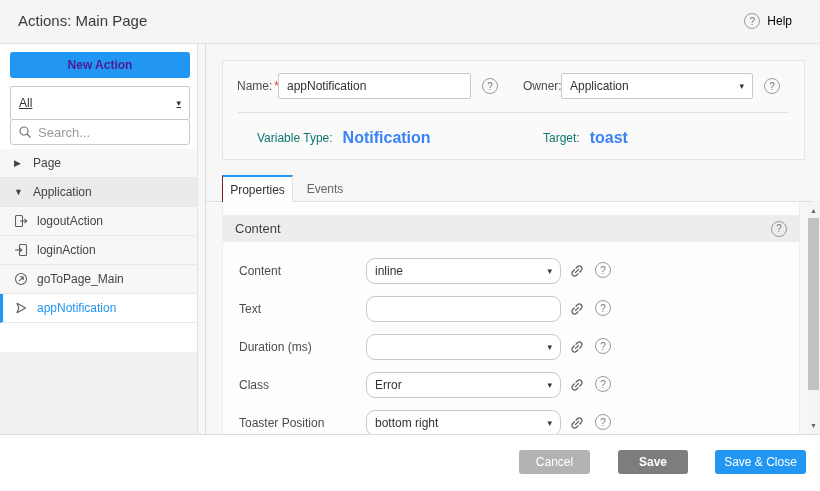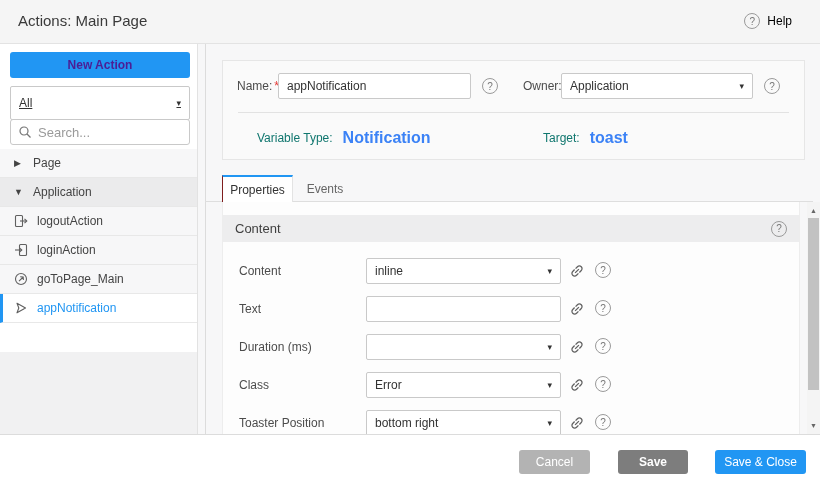--- a/index.html
+++ b/index.html
@@ -73,21 +73,21 @@
 
   
   .content { position:absolute; left:24px; top:158px; width:578px; height:232px;
     background:#fdfdfd; border-left:1px solid #ededed; border-right:1px solid #ededed; }
   .section-band { position:absolute; left:0; top:13px; width:100%; height:27px;
     background:#ededee; display:flex; align-items:center; padding:0 12px; }
   .section-title { font-size:13px; color:#3f3f3f; }
   .section-band .qcircle { margin-left:auto; }
   .prow { position:absolute; left:0; width:100%; height:26px; display:flex; align-items:center; }
   .prow .plabel { position:absolute; left:16px; font-size:12px; color:#4c4c4c; }
-  .prow .pctrl { position:absolute; left:143px; width:195px; height:26px; }
+  .prow .pctrl { position:absolute; left:143px; width:195px; height:26px;border-radius:9px; }
   .prow .link-ic { position:absolute; left:346px; top:5px; }
   .prow .qcircle { position:absolute; left:372px; top:4px; }
 
   .link-ic { display:inline-flex; width:16px; height:16px; cursor:pointer; }
 
   
   .vscroll { position:absolute; left:807px; top:202px; width:13px; height:232px; background:#f4f4f4; }
   .vscroll .arr { position:absolute; left:0; width:13px; height:13px; font-size:7px; color:#666;
     display:flex; align-items:center; justify-content:center; cursor:pointer; }
   .vscroll .arr.up { top:2px; } .vscroll .arr.down { bottom:2px; }

